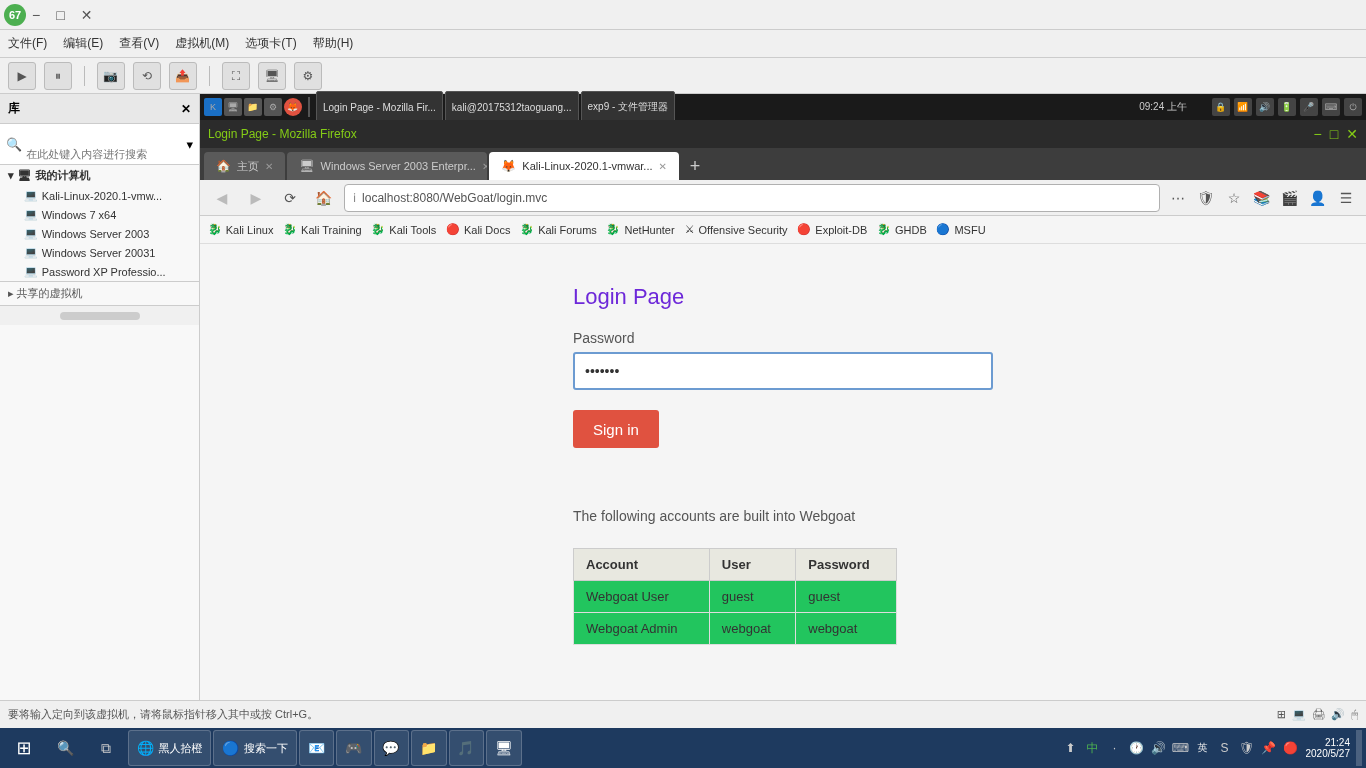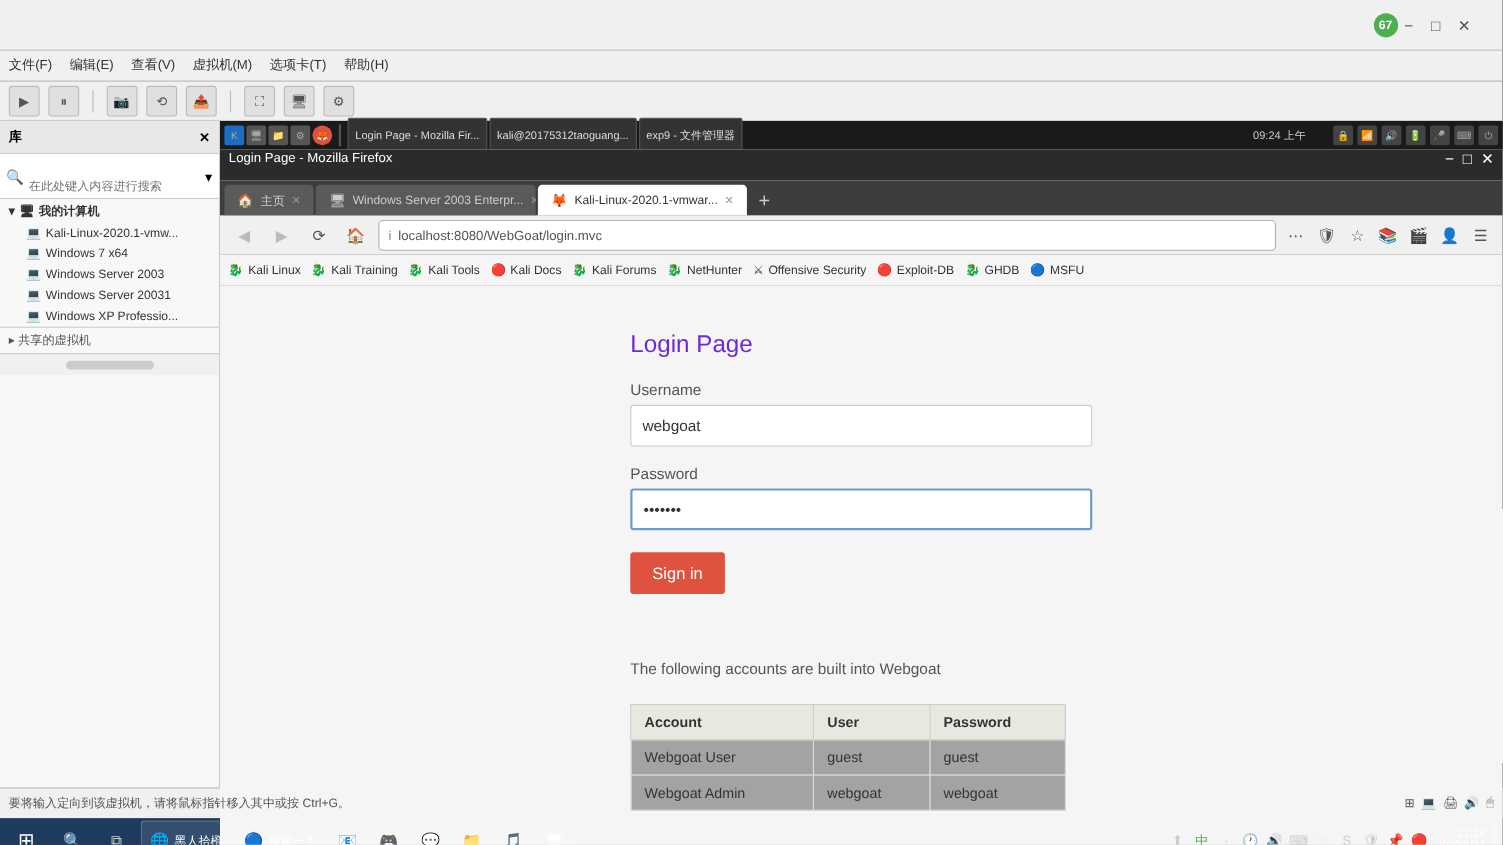--- a/index.html
+++ b/index.html
@@ -1,25 +1,25 @@
 <!DOCTYPE html>
 <html><head>
   <meta charset="utf-8">
   <style>
     * { margin: 0; padding: 0; box-sizing: border-box; }
     body { width: 1366px; height: 768px; overflow: hidden; font-family: Arial, sans-serif; font-size: 13px; background: #1a1a1a; }
 
     
     .vmware-titlebar {
-      height: 46px;
+      height: 30px;
       background: #f0f0f0;
       display: flex;
       align-items: center;
-      justify-content: flex-end;
-      padding: 0 23px;
+      justify-content: flex-start;
+      padding: 0 4px;
       border-bottom: 1px solid #ccc;
     }
     .vmware-titlebar-left {
       display: flex;
       align-items: center;
       gap: 8px;
     }
     .vmware-title {
       font-size: 12px;
       color: #333;
@@ -214,23 +214,24 @@
       font-size: 9px;
       color: #aaa;
       cursor: pointer;
     }
 
     
     .firefox-titlebar {
       height: 28px;
       background: #2b2b2b;
       display: flex;
+      align-items: center;
       justify-content: space-between;
       padding: 0 8px;
-      color: #ffffff;
+      color: #84cc16;
       font-size: 12px;
     }
     .firefox-titlebar-controls {
       display: flex;
       gap: 8px;
     }
     .firefox-ctrl {
       cursor: pointer;
       font-size: 14px;
     }
@@ -431,39 +432,39 @@
     
     .accounts-section {
       margin-top: 60px;
     }
     .accounts-text {
       font-size: 14px;
       color: #555;
       margin-bottom: 24px;
     }
     .accounts-table {
-      width: 396px;
+      width: 324px;
       border-collapse: collapse;
       border: 1px solid #ddd;
     }
     .accounts-table th {
       background: #e8e8e0;
       padding: 8px 12px;
       text-align: left;
       font-size: 13px;
       font-weight: bold;
       color: #333;
       border: 1px solid #ccc;
     }
     .accounts-table td {
       padding: 8px 12px;
       font-size: 13px;
       color: #333;
       border: 1px solid #ddd;
-      background: #a3a3a3;
+      background: #22c55e;
     }
 
     
     .vmware-statusbar {
       height: 28px;
       background: #f0f0f0;
       border-top: 1px solid #ccc;
       display: flex;
       align-items: center;
       padding: 0 8px;
@@ -617,21 +618,21 @@
       <div class="sidebar-item">
         <span>💻</span>
         <span>Windows Server 2003</span>
       </div>
       <div class="sidebar-item">
         <span>💻</span>
         <span>Windows Server 20031</span>
       </div>
       <div class="sidebar-item">
         <span>💻</span>
-        <span>Windows XP Professio...</span>
+        <span>Password XP Professio...</span>
       </div>
     </div>
 
     <div class="sidebar-footer">
       <span>▸</span>
       <span>共享的虚拟机</span>
     </div>
 
     <div style="height:20px; display:flex; align-items:center; justify-content:center; border-top:1px solid #ccc; margin-top:auto; padding:4px; background:#f0f0f0;">
       <div style="width:80px; height:8px; background:#ccc; border-radius:4px;"></div>
@@ -764,24 +765,20 @@
         <div class="ff-bookmark">
           <span class="ff-bookmark-icon">🔵</span>
           <span>MSFU</span>
         </div>
       </div>
 
       <div class="firefox-content">
         <div class="login-container">
           <h2 class="login-title">Login Page</h2>
           
-          <div class="form-group">
-            <label class="form-label">Username</label>
-            <input type="text" class="form-input" value="webgoat" style="">
-          </div>
           
           <div class="form-group">
             <label class="form-label">Password</label>
             <input type="password" class="password-input" value="webgoat" style="">
           </div>
           
           <button class="signin-btn">Sign in</button>
           
           <div class="accounts-section">
             <p class="accounts-text">The following accounts are built into Webgoat</p>

